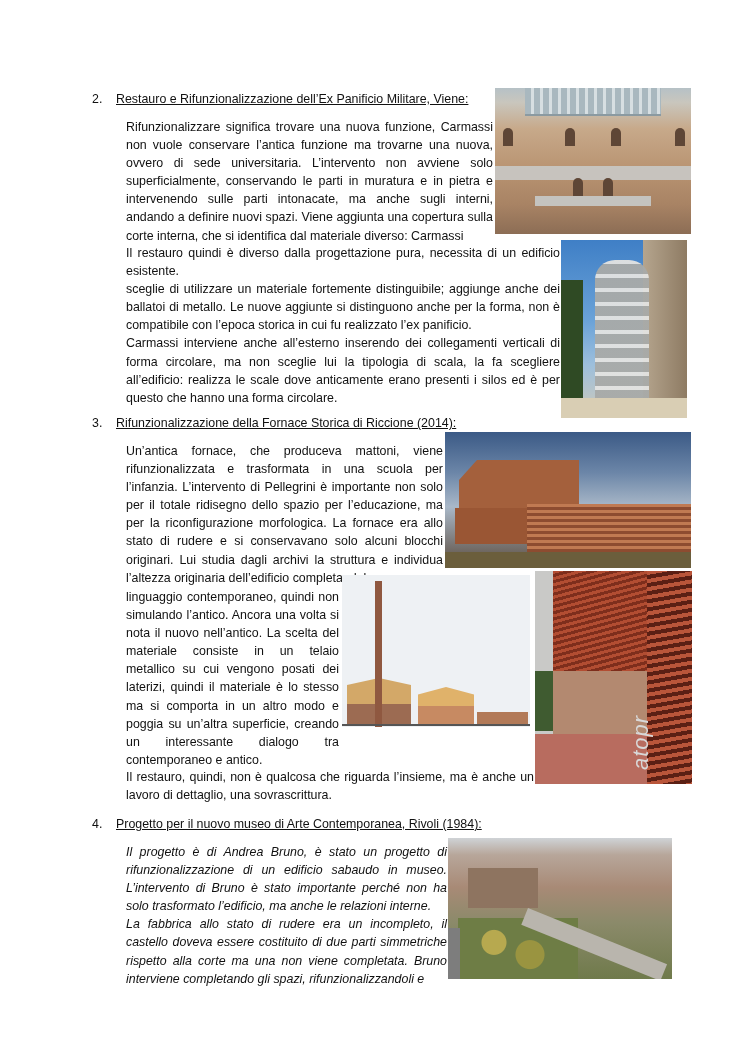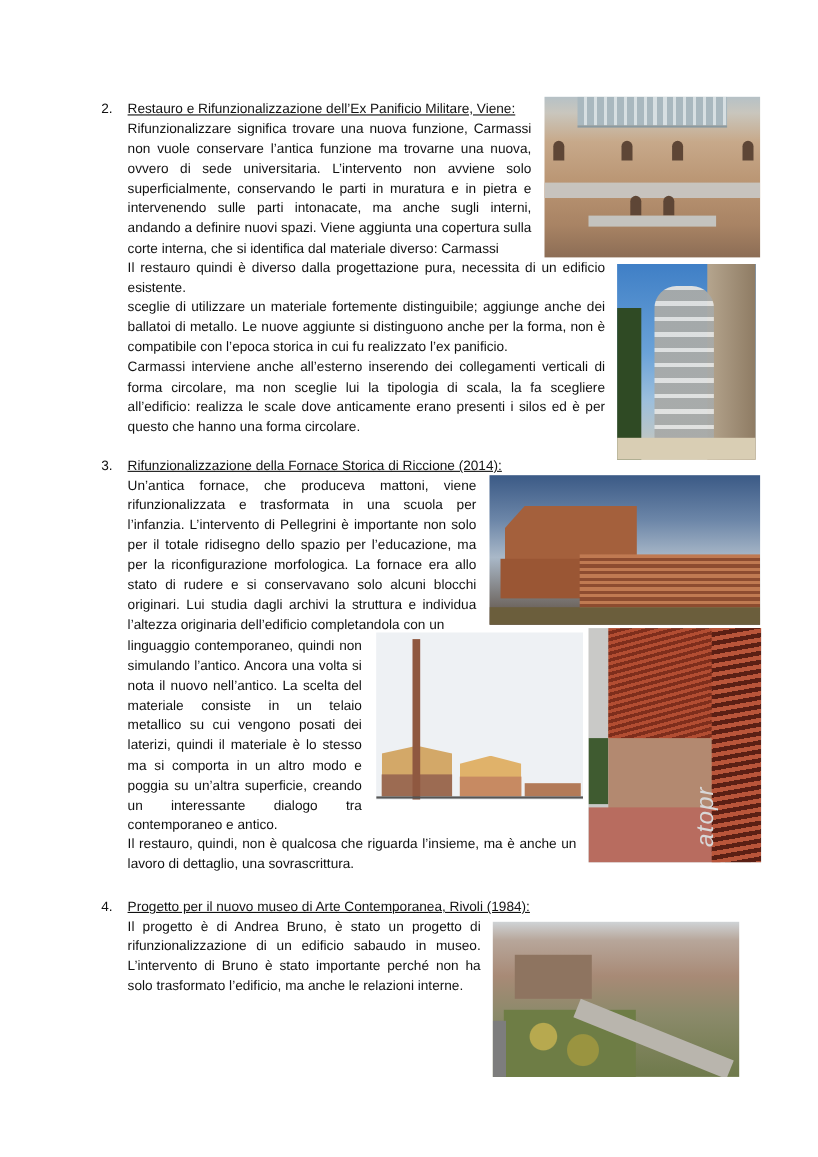--- a/index.html
+++ b/index.html
@@ -1,21 +1,21 @@
 <!DOCTYPE html>
 <html><head>
 <meta charset="utf-8">
 <style>
   html, body { margin: 0; padding: 0; background: #ffffff; }
   body { width: 744px; height: 1052px; position: relative; overflow: hidden;
          font-family: "Liberation Sans", "DejaVu Sans", sans-serif; color: #111; }
   .page { position: absolute; left: 0; top: 0; width: 744px; height: 1052px; background: #fff; }
   .num { position: absolute; font-size: 12.4px; line-height: 18px; }
   .heading { position: absolute; font-size: 12.4px; line-height: 18px; text-decoration: underline; white-space: nowrap; }
-  .para { position: absolute; font-size: 12.4px; line-height: 18.1px; text-align: justify; margin: 0; }
+  .para { position: absolute; font-size: 12.4px; line-height: 18.1px; text-align: justify; margin: 10px; }
   .para p { margin: 0; }
   .photo { position: absolute; overflow: hidden; }
   .watermark { position: absolute; left: 628px; top: 770px; transform: rotate(-90deg); transform-origin: left top;
                font-size: 22px; font-style: italic; color: #d8d8d8; letter-spacing: 1px; white-space: nowrap; }
 
   
   .ph-verona { left: 495px; top: 88px; width: 196px; height: 146px;
     background: linear-gradient(180deg, #b6c1c6 0%, #c9c6bd 10%, #c7a98a 28%, #b99472 55%, #a88364 80%, #8c6d55 100%); }
   .ph-verona .roof { position: absolute; left: 30px; top: 0; width: 136px; height: 26px;
     background: repeating-linear-gradient(90deg, #a9b8bf 0 6px, #d7dfe2 6px 9px); border-bottom: 2px solid #8b9aa1; }
@@ -140,22 +140,23 @@
   <div class="photo ph-facade">
     <div class="tree"></div>
       <div class="wall"></div>
       <div class="top"></div>
       <div class="floor"></div>
       <div class="louv"></div>
   </div>
 
   <div class="num" style="left:92px; top:815px;">4.</div>
   <div class="heading" style="left:116px; top:815px;">Progetto per il nuovo museo di Arte Contemporanea, Rivoli (1984):</div>
-  <div class="para" style="left:116px; top:833px; width:321px;">
+  <div class="para" style="left:116px; top:833px; width:321px;font-style:italic;">
     <p>Il progetto è di Andrea Bruno, è stato un progetto di rifunzionalizzazione di un edificio sabaudo in museo. L’intervento di Bruno è stato importante perché non ha solo trasformato l’edificio, ma anche le relazioni interne.</p>
+    <p>La fabbrica allo stato di rudere era un incompleto, il castello doveva essere costituito di due parti simmetriche rispetto alla corte ma una non viene completata. Bruno interviene completando gli spazi, rifunzionalizzandoli e</p>
   </div>
 
   <div class="photo ph-rivoli">
     <div class="castle"></div>
       <div class="trees"></div>
       <div class="manica"></div>
       <div class="road"></div>
   </div>
 
   <div class="watermark">atopr</div>

